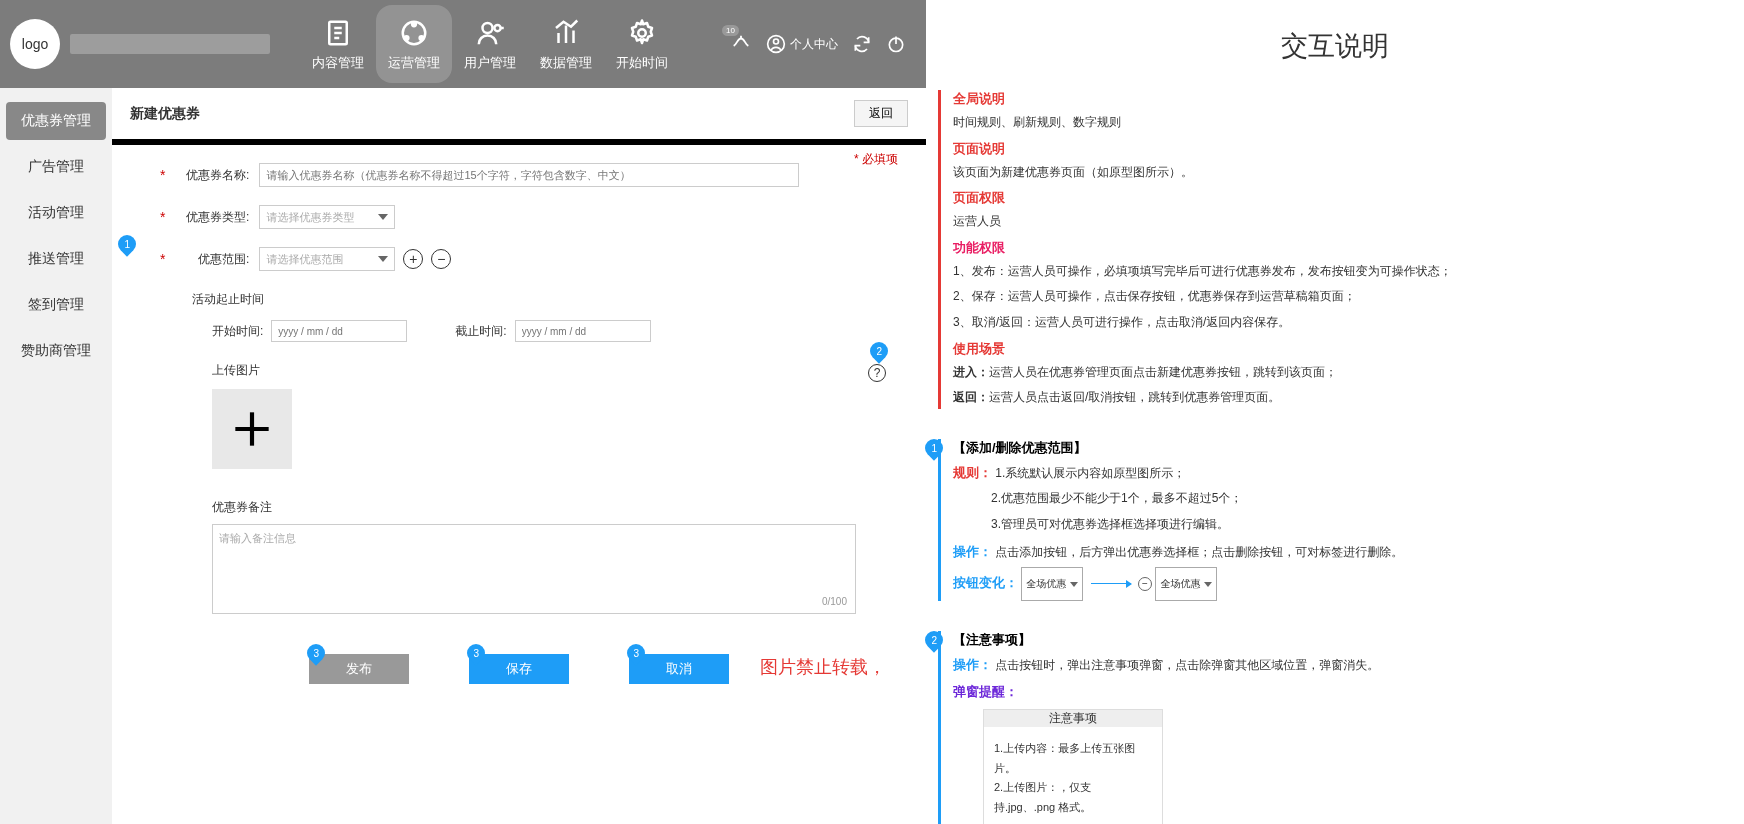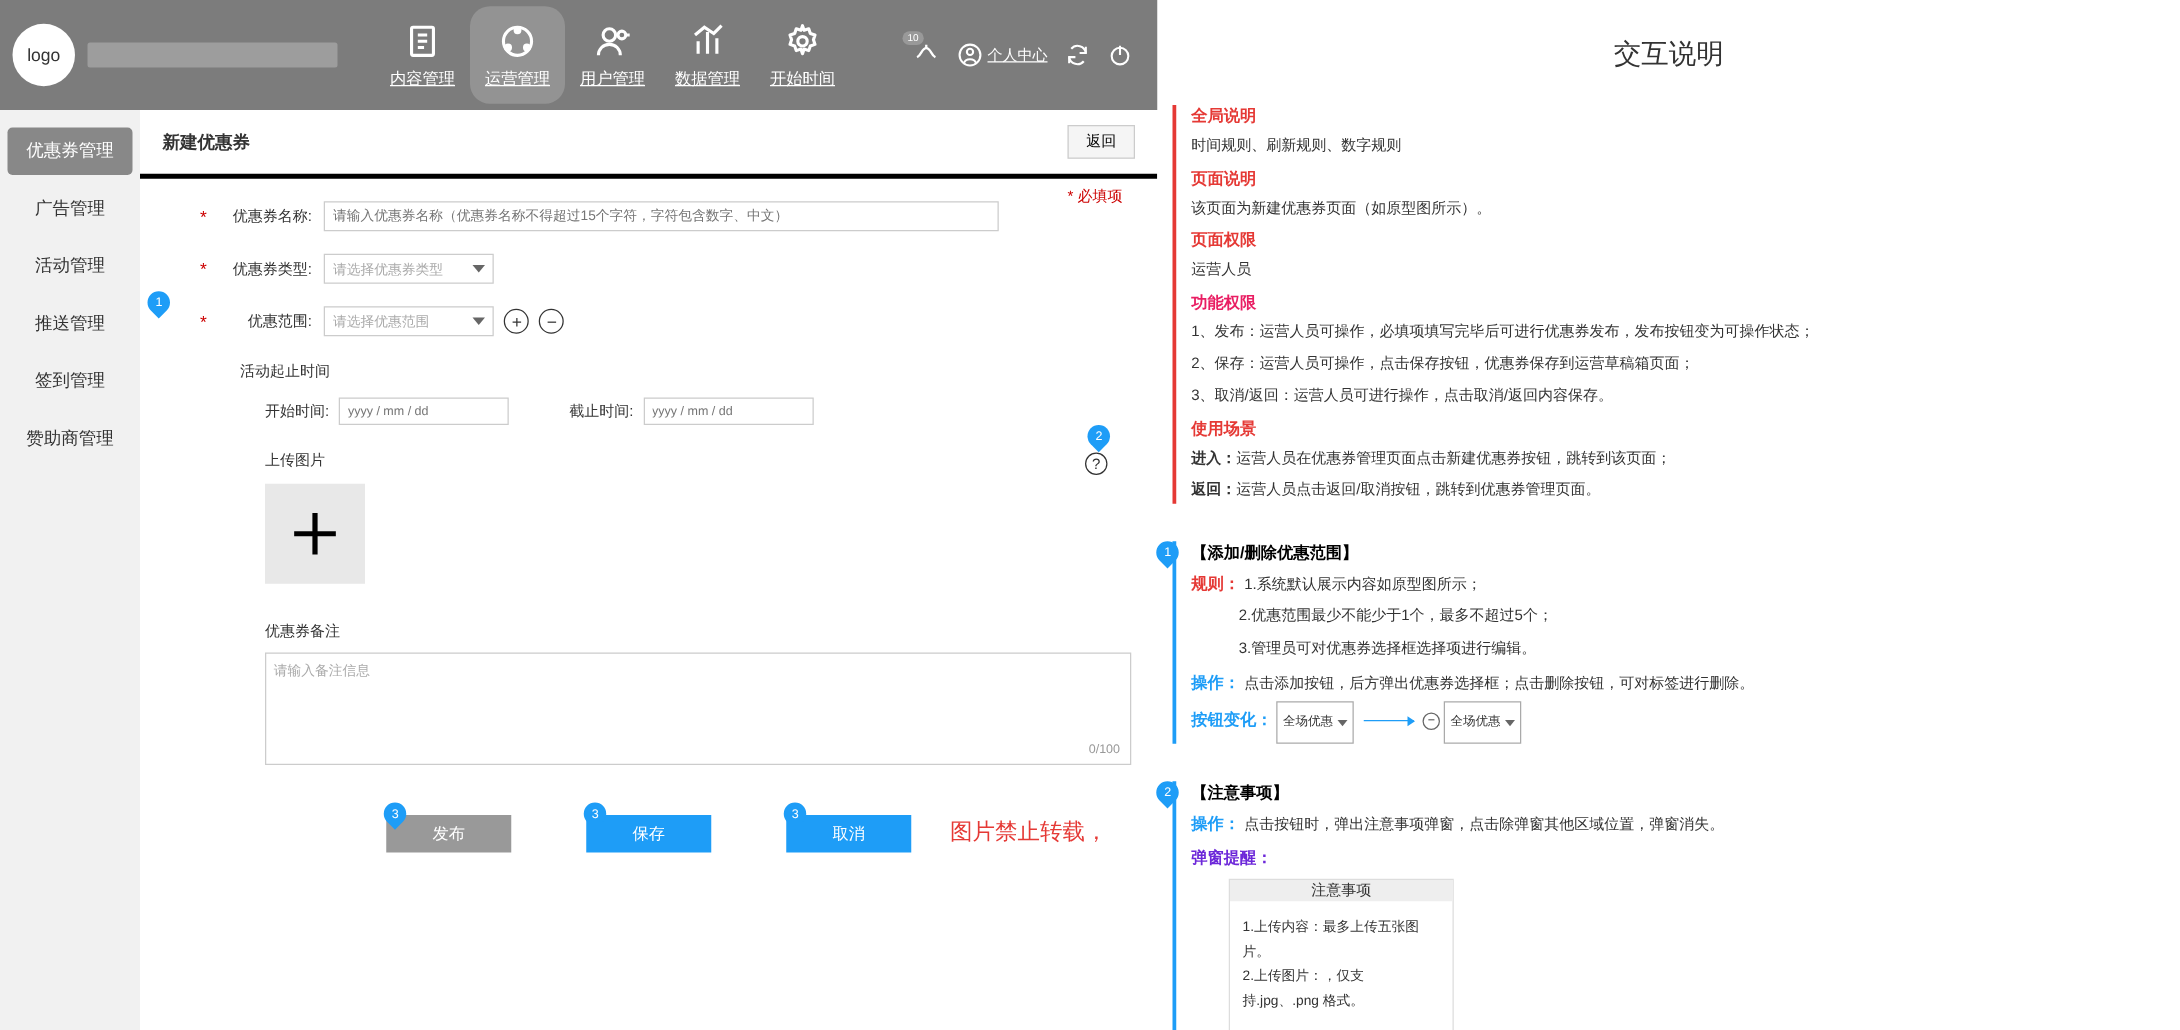--- a/index.html
+++ b/index.html
@@ -2,40 +2,40 @@
 <html><head>
 <meta charset="utf-8">
 <style>
 * { box-sizing: border-box; margin: 0; padding: 0; }
 body { font-family: "Microsoft YaHei", Arial, sans-serif; font-size: 12px; color: #333; background: #fff; }
 .app { display: flex; width: 1744px; height: 824px; }
 .left-panel { width: 926px; display: flex; flex-direction: column; }
 .right-panel { flex: 1; background: #fff; }
 
 
-.header { height: 88px; background: #7c7c7c; color: #fff; display: flex; align-items: center; padding: 0 10px; text-decoration: underline; }
+.header { height: 88px; background: #7c7c7c; color: #fff; display: flex; align-items: center; padding: 0 10px; }
 .logo-circle { width: 50px; height: 50px; background: #fff; border-radius: 50%; display: flex; align-items: center; justify-content: center; color: #333; font-size: 14px; margin-right: 10px; }
 .header-blur { width: 200px; height: 20px; background: rgba(255,255,255,0.25); border-radius: 2px; margin-right: 30px; }
 .nav-items { display: flex; gap: 0; }
 .nav-item { width: 76px; height: 78px; display: flex; flex-direction: column; align-items: center; justify-content: center; cursor: pointer; font-size: 13px; }
 .nav-item.active { background: rgba(255,255,255,0.18); border-radius: 16px; }
 .nav-icon { width: 34px; height: 34px; display: flex; align-items: center; justify-content: center; margin-bottom: 4px; }
 .header-right { margin-left: auto; display: flex; align-items: center; gap: 14px; padding-right: 10px; }
 .header-right-item { display: flex; align-items: center; gap: 4px; cursor: pointer; }
 .badge-dot { position: relative; }
 .badge-dot::before { content: attr(data-badge); position: absolute; top: -8px; left: -8px; background: #999; color: #fff; font-size: 8px; padding: 1px 4px; border-radius: 6px; }
 
 
 .body { flex: 1; display: flex; overflow: hidden; }
 .sidebar { width: 112px; background: #f1f1f1; padding-top: 10px; }
 .sidebar-item { padding: 14px 10px; text-align: center; font-size: 14px; color: #333; cursor: pointer; }
 .sidebar-item.active { background: #888; color: #fff; border-radius: 4px; margin: 4px 6px; padding: 10px; }
 
 .main { flex: 1; display: flex; flex-direction: column; overflow: auto; }
-.titlebar { display: flex; align-items: center; justify-content: space-between; padding: 12px 18px; border-bottom: 4px solid #000000; }
+.titlebar { display: flex; align-items: center; justify-content: space-between; padding: 12px 18px; border-bottom: 6px solid #000000; }
 .page-title { font-size: 14px; font-weight: bold; }
 .back-btn { border: 1px solid #ccc; background: #f5f5f5; padding: 4px 14px; cursor: pointer; font-size: 12px; }
 
 .form-area { padding: 18px 48px; position: relative; }
 .req-note { position: absolute; right: 28px; top: 6px; color: #cc0000; font-size: 12px; }
 .req-note::before { content: "* "; color: #cc0000; }
 .form-row { display: flex; align-items: center; margin-bottom: 18px; }
 .req-star { color: #cc0000; margin-right: 8px; font-size: 14px; }
 .form-label { width: 76px; text-align: right; margin-right: 10px; font-size: 12px; }
 .text-input { flex: 1; max-width: 540px; height: 24px; border: 1px solid #ccc; padding: 0 6px; font-size: 11px; color: #aaa; }
@@ -52,34 +52,34 @@
 .date-label:first-child { margin-left: 0; }
 
 .upload-row { margin-left: 52px; position: relative; }
 .upload-label { font-size: 12px; margin-bottom: 10px; display: block; }
 .upload-box { width: 80px; height: 80px; background: #e8e8e8; display: flex; align-items: center; justify-content: center; cursor: pointer; }
 .upload-help { position: absolute; right: -10px; top: -20px; display: flex; flex-direction: column; align-items: center; }
 .help-circle { width: 18px; height: 18px; border: 1.5px solid #333; border-radius: 50%; display: flex; align-items: center; justify-content: center; font-size: 12px; cursor: pointer; }
 
 .remark-section { margin: 30px 52px 0; }
 .remark-label { font-size: 12px; margin-bottom: 8px; display: block; }
-.remark-box { width: 693px; height: 90px; border: 1px solid #ccc; padding: 6px; font-size: 11px; color: #aaa; position: relative; }
+.remark-box { width: 644px; height: 90px; border: 1px solid #ccc; padding: 6px; font-size: 11px; color: #aaa; position: relative; }
 .remark-count { position: absolute; right: 8px; bottom: 6px; font-size: 10px; color: #999; }
 
 .watermark { position: absolute; right: 40px; top: 510px; color: #e53935; font-size: 18px; }
 
 .btn-row { display: flex; gap: 60px; justify-content: center; margin-top: 40px; position: relative; }
 .btn { width: 100px; height: 30px; border: none; color: #fff; font-size: 13px; cursor: pointer; position: relative; }
 .btn-publish { background: #999; }
 .btn-save { background: #1e9df7; }
 .btn-cancel { background: #1e9df7; }
 .btn .anno-corner { position: absolute; top: -10px; left: -6px; }
 
 
-.doc-title { text-align: center; font-size: 22px; padding: 28px 0 20px; }
+.doc-title { text-align: center; font-size: 27px; padding: 28px 0 20px; }
 .doc-section { margin: 0 12px 10px 12px; padding-left: 12px; position: relative; }
 .red-border { border-left: 3px solid #e53935; }
 .blue-border { border-left: 3px solid #1e9df7; }
 .doc-h { font-size: 13px; font-weight: bold; margin: 6px 0 4px; }
 .doc-h.red { color: #e53935; }
 .doc-h.magenta { color: #e91e63; }
 .doc-h.blue { color: #1e9df7; }
 .doc-h.orange { color: #6d28d9; }
 .doc-p { font-size: 12px; line-height: 1.8; margin-bottom: 4px; }
 .doc-anno { position: absolute; left: -16px; width: 18px; height: 18px; background: #1e9df7; color: #fff; border-radius: 50% 50% 50% 0; display: flex; align-items: center; justify-content: center; font-size: 10px; transform: rotate(-45deg); }

